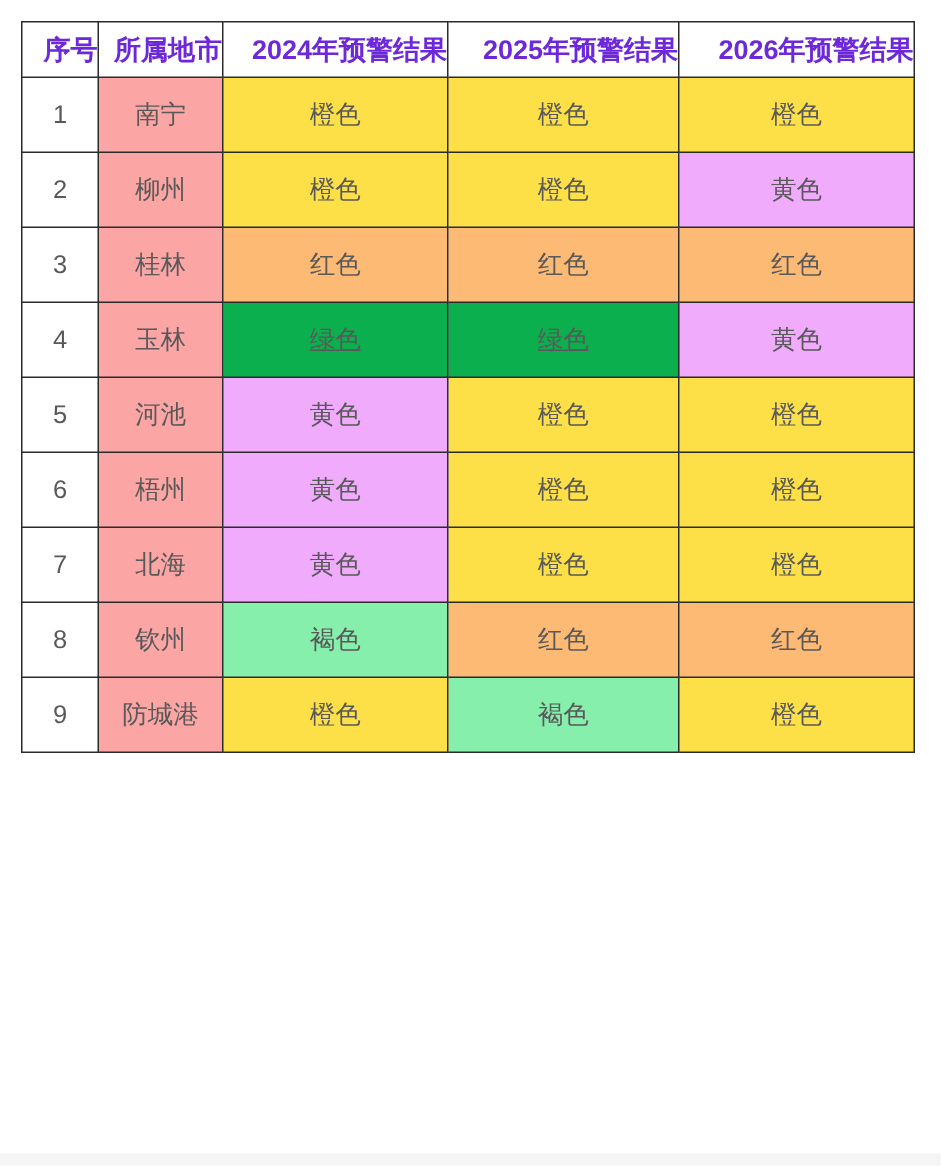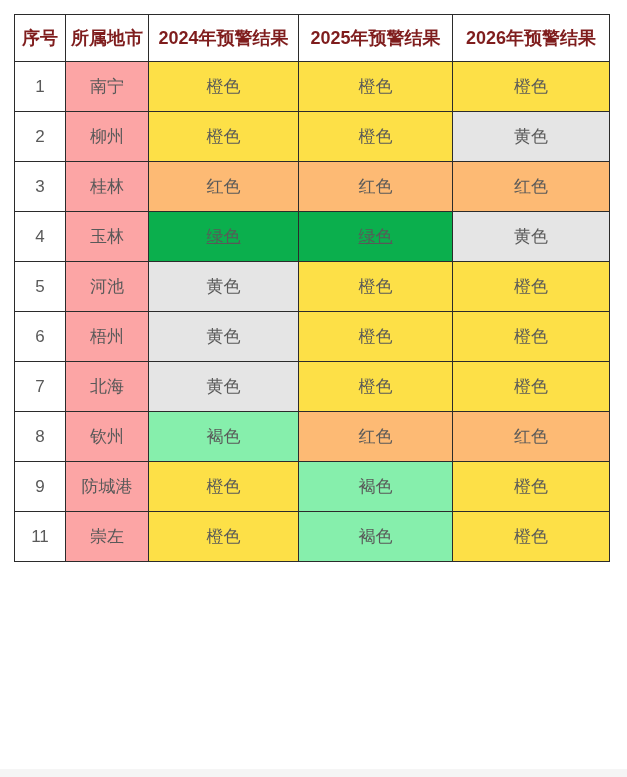--- a/index.html
+++ b/index.html
@@ -52,48 +52,49 @@
 
   table.warning-table th,
   table.warning-table td {
     border: 1px solid #2b2b2b;
     text-align: center;
     vertical-align: middle;
     padding: 0;
     box-sizing: border-box;
   }
   table.warning-table thead th {
-    height: 47px;
+    height: 37px;
     background: #ffffff;
-    color: #7f1d1d;
+    color: #6d28d9;
     font-weight: bold;
     font-size: 18px;
     letter-spacing: 0px;
     white-space: nowrap;
+    text-align: right;
   }
   table.warning-table tbody td {
     height: 50px;
     font-size: 17px;
     font-weight: normal;
     color: #595959;
   }
   td.cell-seq {
     background: #ffffff;
     color: #6b6b6b;
     font-size: 17px;
   }
   td.cell-city {
     background: #fca5a5;
     color: #4f4f4f;
     font-size: 17px;
     white-space: nowrap;
   }
   
   td.lv-orange { background: #fde047; color: #5a5a5a; }
-  td.lv-yellow { background: #e5e5e5; color: #5a5a5a; }
+  td.lv-yellow { background: #f0abfc; color: #5a5a5a; }
   td.lv-red    { background: #fdba74; color: #5d5d5d; }
   td.lv-green  { background: #0baf4d; color: #5b5b5b; text-decoration: underline; }
   td.lv-brown  { background: #86efac; color: #6d6160; }
 </style>
 </head>
 <body>
 
 <div id="page">
   <div id="table-wrap">
     <table class="warning-table">
@@ -170,24 +171,17 @@
             <td class="lv-red">红色</td>
             <td class="lv-red">红色</td>
           </tr>
           <tr>
             <td class="cell-seq">9</td>
             <td class="cell-city">防城港</td>
             <td class="lv-orange">橙色</td>
             <td class="lv-brown">褐色</td>
             <td class="lv-orange">橙色</td>
           </tr>
-          <tr>
-            <td class="cell-seq">11</td>
-            <td class="cell-city">崇左</td>
-            <td class="lv-orange">橙色</td>
-            <td class="lv-brown">褐色</td>
-            <td class="lv-orange">橙色</td>
-          </tr>
         </tbody>
     </table>
   </div>
   <div id="page-bottom-strip"></div>
 </div>
 
 </body></html>

